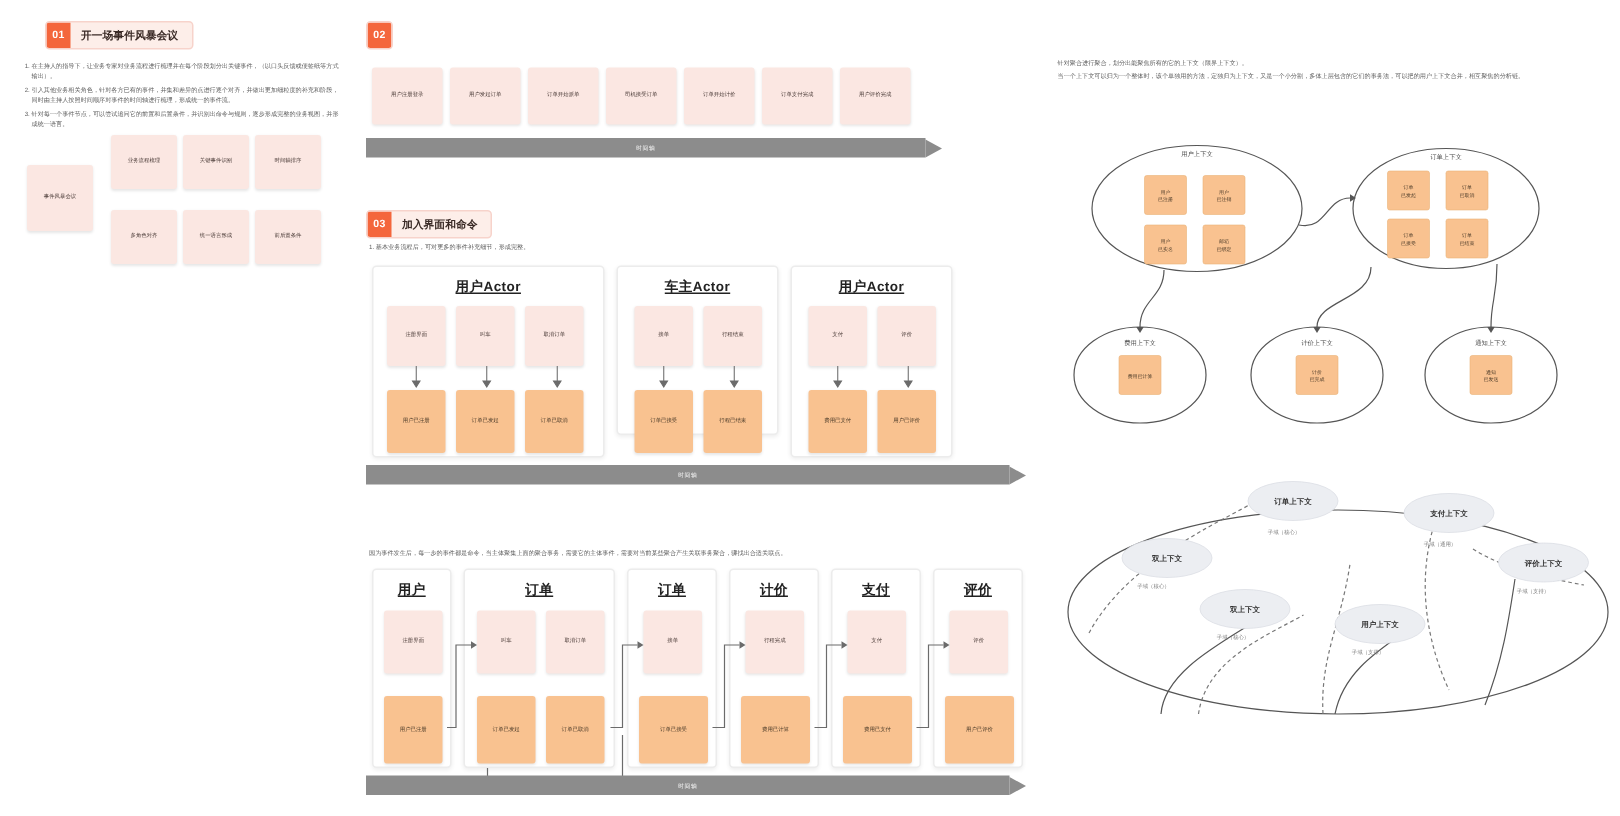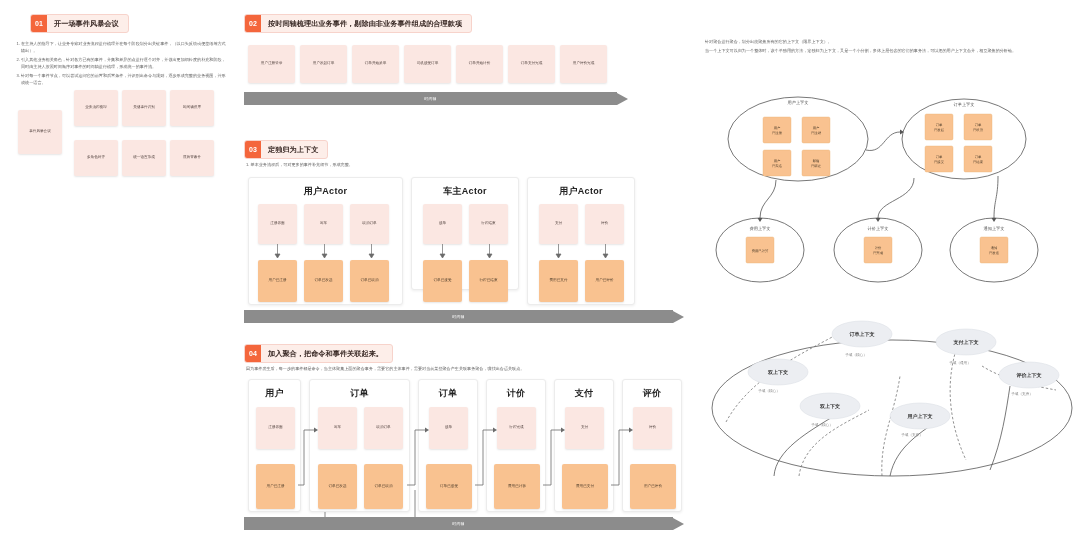--- a/index.html
+++ b/index.html
@@ -60,21 +60,21 @@
     border-bottom:6.5px solid transparent;border-left:11px solid #8c8c8c;
   }
 
   
   .panel{
     background:#fff;border:1px solid #ececec;border-radius:3px;
     box-shadow:0 1px 3px rgba(0,0,0,.07);box-sizing:border-box;
   }
   .panel-title{
     text-align:center;font-size:9px;font-weight:bold;color:#222;
-    padding-top:7px;letter-spacing:.3px;
+    padding-top:7px;letter-spacing:.3px;text-decoration:underline;
   }
 
   
   .svgwrap{position:absolute;left:0;top:0;}
   .ell-label{font-size:4.2px;fill:#4a4a4a;text-anchor:middle;}
   .ell-main{font-size:5px;fill:#333;text-anchor:middle;font-weight:bold;}
   .note{font-size:3.6px;fill:#7d7d7d;text-anchor:middle;}
 </style>
 </head>
 <body>
@@ -106,21 +106,20 @@
       <div class="card" style="height:36px;margin-top:10px;">统一语言形成</div>
       <div class="card" style="height:36px;margin-top:10px;">前后置条件</div>
     </div>
   </div>
 
   <div class="col" id="col-mid">
 
     <div style="position:absolute;left:6px;top:12px;">
       <div class="sec-head">
         <div class="sec-num">02</div>
-        <div class="sec-title">按时间轴梳理出业务事件，剔除由非业务事件组成的合理款项</div>
       </div>
     </div>
 
     <div style="position:absolute;left:10px;top:45px;display:flex;gap:5px;">
       <div class="card" style="width:47px;height:38px;">用户注册登录</div>
       <div class="card" style="width:47px;height:38px;">用户发起订单</div>
       <div class="card" style="width:47px;height:38px;">订单开始派单</div>
       <div class="card" style="width:47px;height:38px;">司机接受订单</div>
       <div class="card" style="width:47px;height:38px;">订单开始计价</div>
       <div class="card" style="width:47px;height:38px;">订单支付完成</div>
@@ -128,21 +127,21 @@
     </div>
 
     <div class="arrowbar" style="position:absolute;left:6px;top:92px;width:384px;">
       <div class="body">时间轴</div>
       <div class="tip"></div>
     </div>
 
     <div style="position:absolute;left:6px;top:138px;">
       <div class="sec-head">
         <div class="sec-num">03</div>
-        <div class="sec-title">定独归为上下文</div>
+        <div class="sec-title">加入界面和命令</div>
       </div>
     </div>
     <div class="para" style="position:absolute;left:8px;top:161px;width:330px;">1. 基本业务流程后，可对更多的事件补充细节，形成完整。</div>
 
     <div class="panel" style="position:absolute;left:10px;top:177px;width:155px;height:128px;">
       <div class="panel-title">用户Actor</div>
       <div style="position:absolute;left:9px;top:26px;display:flex;gap:7px;">
         <div class="card" style="width:39px;height:40px;">注册界面</div>
         <div class="card" style="width:39px;height:40px;">叫车</div>
         <div class="card" style="width:39px;height:40px;">取消订单</div>
@@ -202,26 +201,20 @@
         <div class="card orange" style="width:39px;height:42px;">费用已支付</div>
         <div class="card orange" style="width:39px;height:42px;">用户已评价</div>
       </div>
     </div>
 
     <div class="arrowbar" style="position:absolute;left:6px;top:310px;width:440px;">
       <div class="body">时间轴</div>
       <div class="tip"></div>
     </div>
 
-    <div style="position:absolute;left:6px;top:342px;">
-      <div class="sec-head">
-        <div class="sec-num">04</div>
-        <div class="sec-title">加入聚合，把命令和事件关联起来。</div>
-      </div>
-    </div>
     <div class="para" style="position:absolute;left:8px;top:365px;width:420px;">因为事件发生后，每一步的事件都是命令，当主体聚集上面的聚合事务，需要它的主体事件，需要对当前某些聚合产生关联事务聚合，骤找出合适关联点。</div>
 
     <div class="panel" style="position:absolute;left:10px;top:379px;width:53px;height:133px;">
       <div class="panel-title">用户</div>
       <div class="card" style="position:absolute;left:7px;top:27px;width:39px;height:42px;">注册界面</div>
       <div class="card orange" style="position:absolute;left:7px;top:84px;width:39px;height:45px;">用户已注册</div>
     </div>
 
     <div class="panel" style="position:absolute;left:71px;top:379px;width:101px;height:133px;">
       <div class="panel-title">订单</div>

